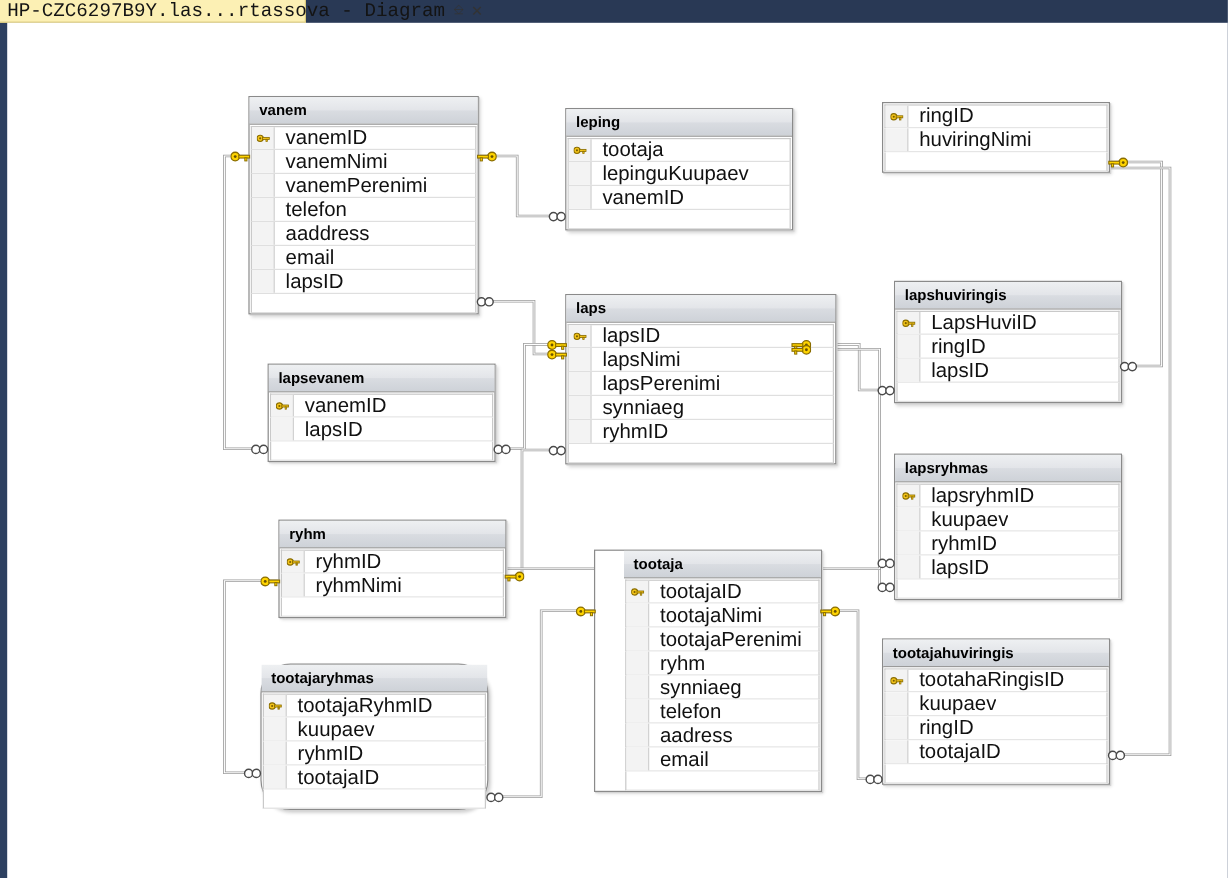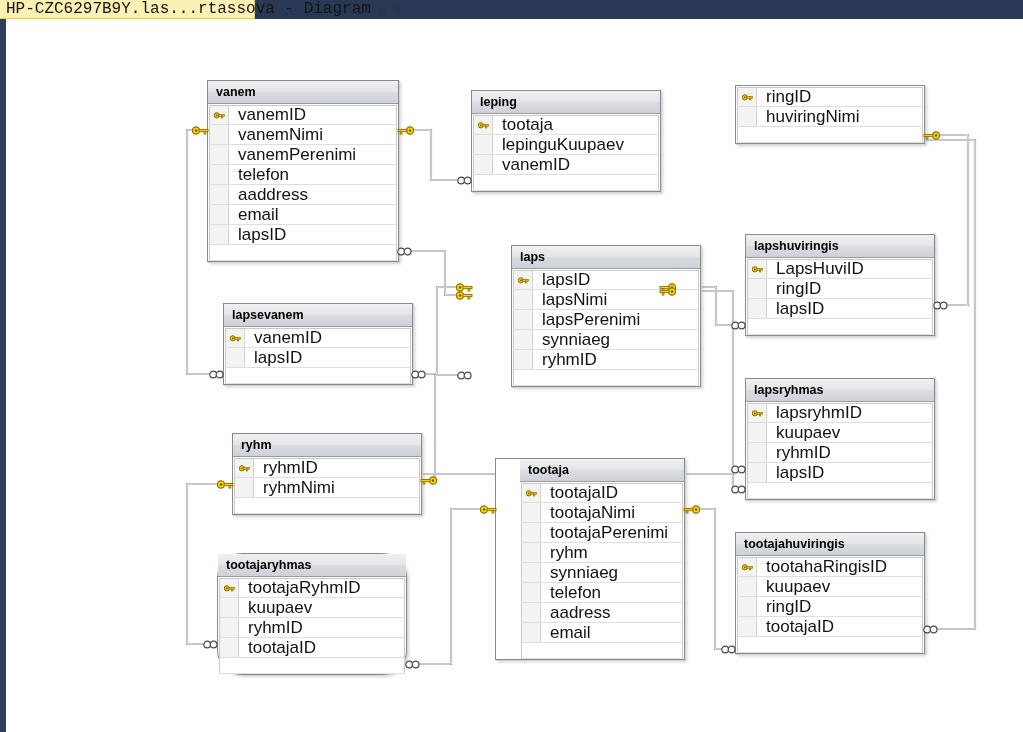--- a/index.html
+++ b/index.html
@@ -194,21 +194,21 @@
               </div>
               <div class="col">ringID</div>
             </div>
             <div class="row">
               <div class="gutter"></div>
               <div class="col">huviringNimi</div>
             </div>
             <div class="row filler" style="height: 16px;"></div>
           </div>
         </div>
-        <div class="tbl" style="left: 465px; top: 226px; width: 190px; margin-left: 40px;">
+        <div class="tbl" style="left: 465px; top: 226px; width: 226px;">
           <div class="tbl-hdr">laps</div>
           <div class="grid">
             <div class="row">
               <div class="gutter">
                 <svg class="keyg" viewBox="0 0 11 9">
                   <circle cx="2.8" cy="4.3" r="2.6" fill="#f5c518" stroke="#8a6d00" stroke-width="1"></circle>
                   <circle cx="2.8" cy="4.3" r="0.9" fill="#7a5f00"></circle>
                   <rect x="4.8" y="3.5" width="5.6" height="1.7" fill="#f5c518" stroke="#8a6d00" stroke-width="0.7"></rect>
                   <rect x="7.6" y="5.0" width="1.2" height="2.0" fill="#f5c518" stroke="#8a6d00" stroke-width="0.6"></rect>
                 </svg>

